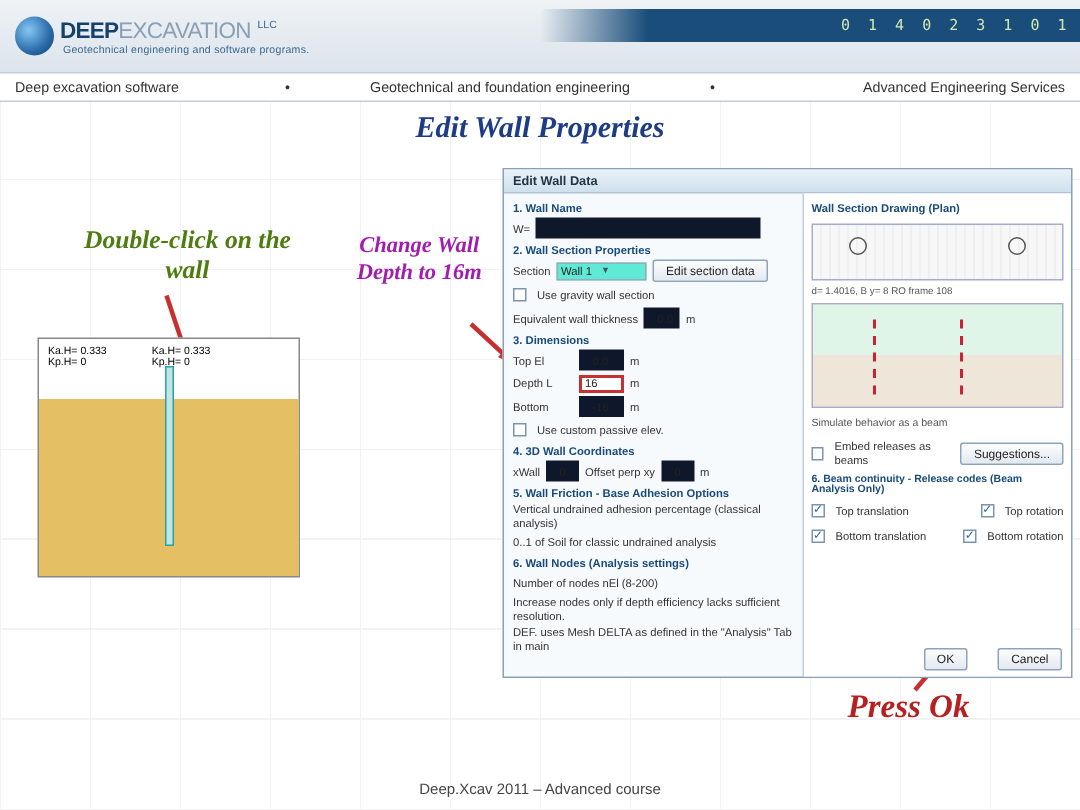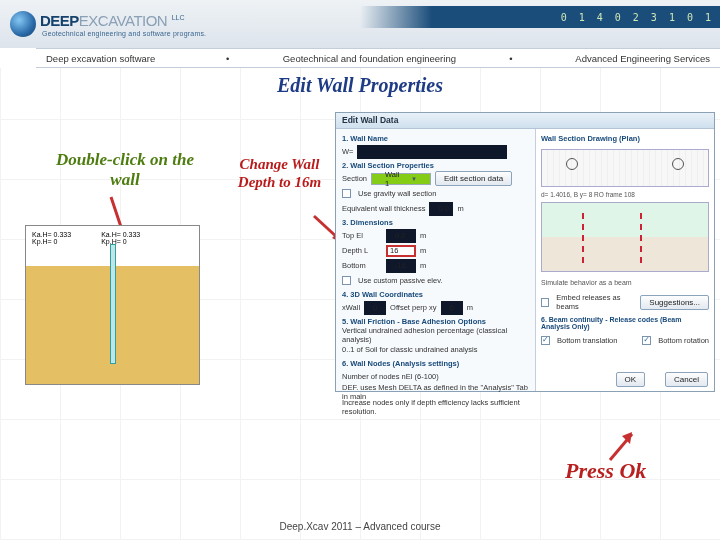--- a/index.html
+++ b/index.html
@@ -4,51 +4,51 @@
 <style>
   * { box-sizing: border-box; margin: 0; padding: 0; }
   body { font-family: Arial, sans-serif; width: 720px; height: 540px; background: #fff; position: relative; overflow: hidden; }
   .header { height: 48px; background: linear-gradient(#eef2f5,#dde4ec); display: flex; align-items: center; padding: 0 10px; }
   .logo { display: flex; align-items: center; gap: 4px; }
   .logo-mark { width: 26px; height: 26px; border-radius: 50%; background: radial-gradient(circle at 35% 35%, #7cc0ee 5%, #2a6aa8 60%, #163e66 100%); }
   .logo-text { font-size: 15px; font-weight: bold; color: #15426d; letter-spacing: -0.5px; }
   .logo-text .grey { color: #8aa0b5; font-weight: normal; }
   .logo-tag { font-size: 7px; color: #3a668f; margin-left: 2px; letter-spacing: 0.2px; }
   .hdr-stripe { position: absolute; top: 6px; right: 0; width: 360px; height: 22px; background: linear-gradient(90deg, transparent, #1a4d7a 20%, #1a4d7a 100%); border-radius: 3px 0 0 3px; display: flex; justify-content: flex-end; color: #cfe7b5; font-family: monospace; font-size: 10px; letter-spacing: 3px; align-items: center; padding-right: 6px; }
-  .tagline-bar { height: 20px; display: flex; align-items: center; font-size: 9.5px; color: #333; padding: 0 10px; border-top: 1px solid #c2cedb; border-bottom: 1px solid #c2cedb; background: #fff; margin-left: 36px; }
+  .tagline-bar { height: 20px; display: flex; align-items: center; font-size: 9.5px; color: #333; padding: 0 10px; border-top: 1px solid #c2cedb; border-bottom: 1px solid #c2cedb; background: #fff; }
   .tagline-bar .sep { flex: 0 0 auto; margin: 0 30px; }
   .tagline-bar .t1 { flex: 0 0 150px; }
   .tagline-bar .t2 { flex: 0 0 220px; text-align: center; }
   .tagline-bar .t3 { flex: 1; text-align: right; }
   .bg-grid { position: absolute; top: 68px; left: 0; right: 0; bottom: 0;
     background-image: repeating-linear-gradient(0deg,#f2f2f2 0,#f2f2f2 1px,transparent 1px,transparent 60px),
                       repeating-linear-gradient(90deg,#f2f2f2 0,#f2f2f2 1px,transparent 1px,transparent 60px); }
   .title { position: absolute; top: 74px; left: 0; right: 0; text-align: center; font-family: "Comic Sans MS", cursive; font-size: 20px; font-weight: bold; font-style: italic; color: #1e3c85; }
   .callout { position: absolute; font-family: "Comic Sans MS", cursive; font-weight: bold; font-style: italic; text-align: center; line-height: 1.2; }
   .c-left { top: 150px; left: 50px; font-size: 17px; color: #4d7c0f; width: 150px; }
-  .c-mid  { top: 155px; left: 222px; font-size: 15px; color: #b91c1c; width: 115px; }
+  .c-mid  { top: 155px; left: 222px; font-size: 15px; color: #a21caf; width: 115px; }
   .c-ok   { top: 458px; left: 565px; font-size: 22px; color: #b82020; }
   .arrow-red { position: absolute; }
   .footer { position: absolute; bottom: 8px; left: 0; right: 0; text-align: center; font-size: 10px; color: #444; }
   
   .soilbox { position: absolute; top: 225px; left: 25px; width: 175px; height: 160px; border: 1px solid #888; background: #fff; font-size: 7px; }
   .soilbox .labels { position: absolute; top: 5px; left: 6px; display: flex; gap: 30px; color: #000; }
   .soilbox .earth { position: absolute; top: 40px; left: 0; right: 0; bottom: 0; background: #e4bf64; }
   .soilbox .wall  { position: absolute; top: 18px; left: 84px; width: 6px; height: 120px; background: #bfe6e6; border: 1px solid #2fa0a0; }
   
-  .dlg { position: absolute; top: 112px; left: 335px; width: 380px; height: 280px; border: 1px solid #8aa0b5; background: #f7fafd; font-size: 8px; color: #222; }
+  .dlg { position: absolute; top: 112px; left: 335px; width: 380px; height: 340px; border: 1px solid #8aa0b5; background: #f7fafd; font-size: 8px; color: #222; }
   .dlg-title { height: 16px; background: linear-gradient(#e9f1f8,#cfe0ee); border-bottom: 1px solid #b2c4d6; font-size: 8.5px; padding: 2px 6px; font-weight: bold; color: #234; }
   .dlg-body { display: flex; height: calc(100% - 16px); }
   .dlg-left { width: 200px; padding: 4px 6px; border-right: 1px solid #c2cedb; display: flex; flex-direction: column; gap: 2px; }
   .dlg-right { flex: 1; padding: 4px 5px; background: #fff; display: flex; flex-direction: column; gap: 4px; }
   .grp { font-size: 7.5px; color: #184a7a; font-weight: bold; margin-top: 1px; }
   .row { display: flex; align-items: center; gap: 4px; min-height: 13px; }
   .row label { font-size: 7.5px; color: #333; }
   .inp { border: 7px solid #0f172a; background: #fff; height: 12px; font-size: 7.5px; padding: 0 2px; display: inline-flex; align-items: center; }
-  .sel { height: 12px; font-size: 7.5px; border: 1px solid #9ab; background: #84cc16; padding: 0 13px; display: inline-flex; align-items: center; gap: 6px; }
+  .sel { height: 12px; font-size: 7.5px; border: 1px solid #9ab; background: #5eead4; padding: 0 2px; display: inline-flex; align-items: center; gap: 6px; }
   .chev { font-size: 6px; color: #456; }
   .btn { height: 15px; border: 1px solid #8ba4bc; background: linear-gradient(#fdfdfd,#e2e9f0); border-radius: 2px; font-size: 8px; padding: 0 8px; display: inline-flex; align-items: center; cursor: default; }
   .cb { display: inline-block; width: 9px; height: 9px; border: 1px solid #7a94ae; background: #fff; margin-right: 3px; position: relative; }
   .cb.ck::after { content: "✓"; position: absolute; top: -2px; left: 0; font-size: 8px; color: #2a6aa8; }
   .depth-box { border: 2px solid #c73030; padding: 0 2px; }
   .section-preview { width: 100%; height: 38px; border: 1px solid #aac; background: repeating-linear-gradient(90deg,#f7f7f7,#f7f7f7 5px,#efefef 5px,#efefef 6px); position: relative; margin-top: 2px; }
   .section-preview::before, .section-preview::after { content: ""; position: absolute; top: 8px; width: 10px; height: 10px; border: 1px solid #555; border-radius: 50%; }
   .section-preview::before { left: 24px; }
   .section-preview::after  { right: 24px; }
   .plan-preview { width: 100%; height: 70px; border: 1px solid #aac; background: linear-gradient(#dff5e8 50%, #efe6da 50%); position: relative; }
@@ -171,27 +171,27 @@
       <div class="grp">5. Wall Friction - Base Adhesion Options</div>
       <div class="row">
           <label>Vertical undrained adhesion percentage (classical analysis)</label>
         </div>
       <div class="row">
           <label>0..1 of Soil for classic undrained analysis</label>
         </div>
 
       <div class="grp">6. Wall Nodes (Analysis settings)</div>
       <div class="row">
-          <label>Number of nodes nEl (6-100)</label>
+          <label>Number of nodes nEl (8-200)</label>
+        </div>
+      <div class="row" style="font-size:6.5px;color:#777">
+          <label>Increase nodes only if depth efficiency lacks sufficient resolution.</label>
         </div>
       <div class="row" style="font-size:6.5px;color:#777">
           <label>DEF. uses Mesh DELTA as defined in the "Analysis" Tab in main</label>
-        </div>
-      <div class="row" style="font-size:6.5px;color:#777">
-          <label>Increase nodes only if depth efficiency lacks sufficient resolution.</label>
         </div>
     </div>
 
     <div class="dlg-right">
       <div class="grp">Wall Section Drawing (Plan)</div>
       <div class="section-preview"></div>
       <div style="font-size:6.5px;color:#555">d= 1.4016, B y= 8   RO frame 108</div>
       <div class="plan-preview">
           <div class="pw"></div>
         </div>
@@ -199,20 +199,27 @@
           <span>Simulate behavior as a beam</span>
         </div>
       <div class="row">
           <span class="cb"></span>
           <label>Embed releases as beams</label>
           <span class="btn" style="margin-left:auto">Suggestions...</span>
         </div>
       <div class="grp" style="font-size:7px">6. Beam continuity - Release codes (Beam Analysis Only)</div>
       <div class="row">
           <span class="cb ck"></span>
+          <label>Top translation</label>
+          <span style="flex:1"></span>
+          <span class="cb ck"></span>
+          <label>Top rotation</label>
+        </div>
+      <div class="row">
+          <span class="cb ck"></span>
           <label>Bottom translation</label>
           <span style="flex:1"></span>
           <span class="cb ck"></span>
           <label>Bottom rotation</label>
         </div>
     </div>
   </div>
   <div class="dlg-buttons">
     <span class="btn">OK</span>
     <span class="btn">Cancel</span>

